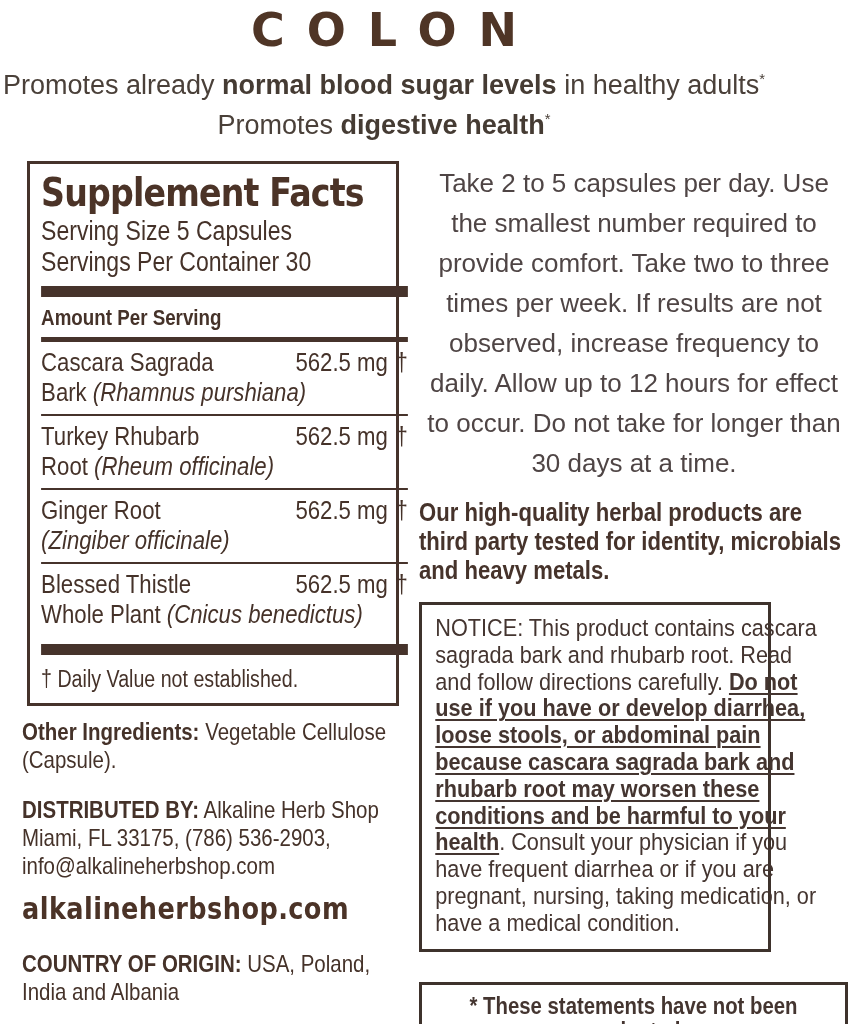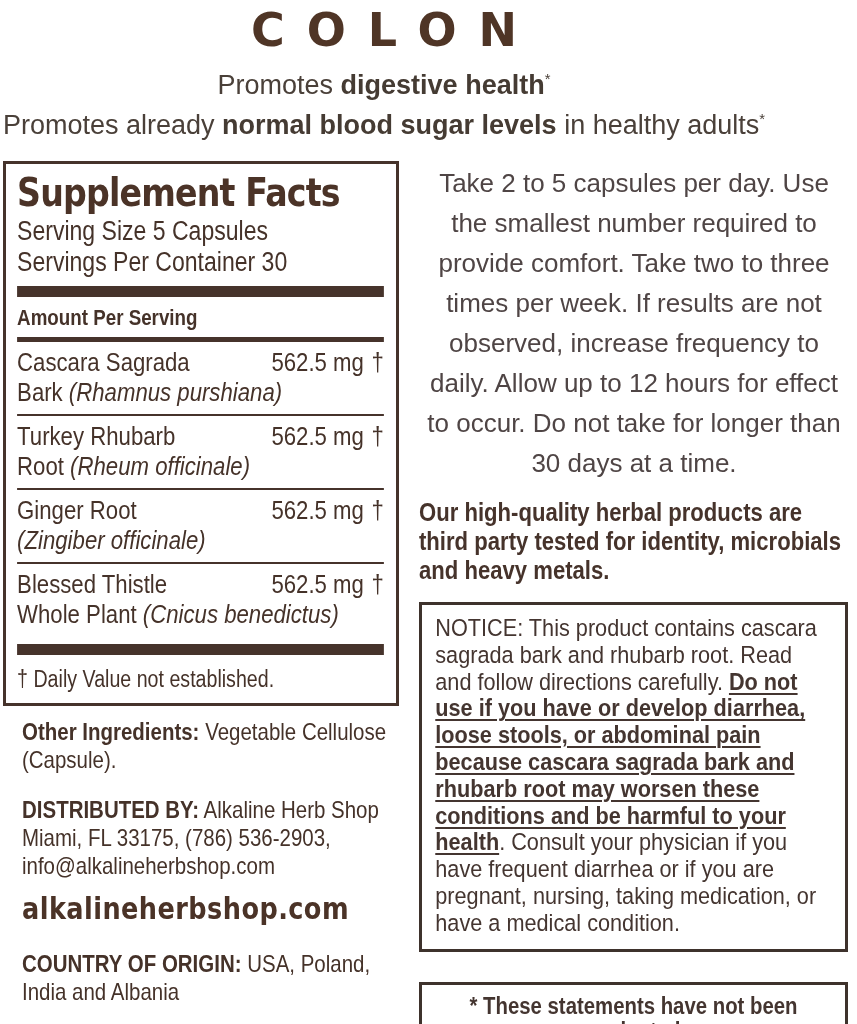--- a/index.html
+++ b/index.html
@@ -15,21 +15,21 @@
   
   .header{position:absolute;top:0;left:0;width:768px;text-align:center;color:var(--ink);}
   .title{margin-top:4px;padding-left:22px;font-family:"DejaVu Sans",sans-serif;font-weight:bold;
          font-size:46px;line-height:52px;letter-spacing:22px;color:#4f3526;}
   .subs{margin-top:6px;font-size:27px;line-height:34px;color:#4a4039;}
   .subs b{color:#453b33;}
   sup.star{font-size:0.55em;vertical-align:super;}
 
   
   .left-col{position:absolute;left:3px;top:161px;width:396px;color:var(--ink);}
-  .sf-box{border:3px solid #46332b;background:#fff;padding:4px 0 6px 0;}
+  .sf-box{border:3px solid #46332b;background:#fff;padding:4px 0 6px 0;margin-left:24px;}
   .sf-inner{width:456px;transform:scaleX(0.853);transform-origin:0 0;padding:2px 13px 0 13px;}
   .sf-title{font-family:"DejaVu Sans",sans-serif;font-weight:bold;font-size:39px;line-height:46px;
             letter-spacing:-1px;color:#4b3327;}
   .sf-serving{font-size:27px;line-height:31px;color:#453229;}
   .bar-thick{height:11px;background:#46332b;margin:8px 0 6px 0;}
   .sf-amount-header{font-weight:bold;font-size:22px;line-height:26px;padding:2px 0 6px 0;
                     border-bottom:5px solid #46332b;color:#453229;}
   .sf-row{padding:5px 0 7px 0;font-size:26px;line-height:30px;color:#453229;}
   .sf-row + .sf-row{border-top:2px solid #46332b;}
   .sf-row .r1{display:flex;justify-content:space-between;align-items:baseline;}
@@ -46,40 +46,40 @@
            font-size:30px;line-height:34px;color:#4b3327;letter-spacing:0.5px;}
   .mt-country{margin-top:24px;}
 
   
   .right-col{position:absolute;left:419px;top:160px;width:430px;}
   .directions-title{text-align:center;font-family:"DejaVu Sans",sans-serif;font-weight:bold;
                     font-size:28px;line-height:32px;letter-spacing:2.5px;color:#4b2f23;}
   .directions-body{margin-top:3px;text-align:center;font-size:26px;line-height:40px;color:var(--gray);}
   .quality{margin-top:15px;width:506px;transform:scaleX(0.85);transform-origin:0 0;
            font-weight:bold;font-size:26px;line-height:29px;color:#46332b;}
-  .notice-box{margin-top:17px;width:429px;border:3px solid #3e322c;}
+  .notice-box{margin-top:17px;width:352px;border:3px solid #3e322c;}
   .notice-inner{width:478px;transform:scaleX(0.885);transform-origin:0 0;
                 padding:10px 15px 12px 15px;font-size:24.5px;line-height:26.8px;color:#443530;}
   .notice-emph{font-weight:bold;text-decoration:underline;text-underline-offset:3px;
                text-decoration-thickness:2px;}
   .disclaimer-box{margin-top:30px;width:429px;border:3px solid #3e322c;}
   .disclaimer-inner{width:478px;transform:scaleX(0.885);transform-origin:0 0;
                     padding:9px 4px 10px 4px;text-align:center;font-weight:bold;
                     font-size:23px;line-height:25.6px;color:#443530;}
 </style>
 </head>
 <body>
 
 <div class="page">
 
   <div class="header">
     <div class="title">COLON</div>
     <div class="subs">
+      <div><span>Promotes already </span><b>normal blood sugar levels</b><span> in healthy adults</span><sup class="star">*</sup></div>
       <div><span>Promotes </span><b>digestive health</b><sup class="star">*</sup></div>
-      <div><span>Promotes already </span><b>normal blood sugar levels</b><span> in healthy adults</span><sup class="star">*</sup></div>
     </div>
   </div>
 
   <div class="left-col">
 
     <div class="sf-box">
       <div class="sf-inner">
         <div class="sf-title">Supplement Facts</div>
         <div class="sf-serving">Serving Size 5 Capsules</div>
         <div class="sf-serving">Servings Per Container 30</div>

